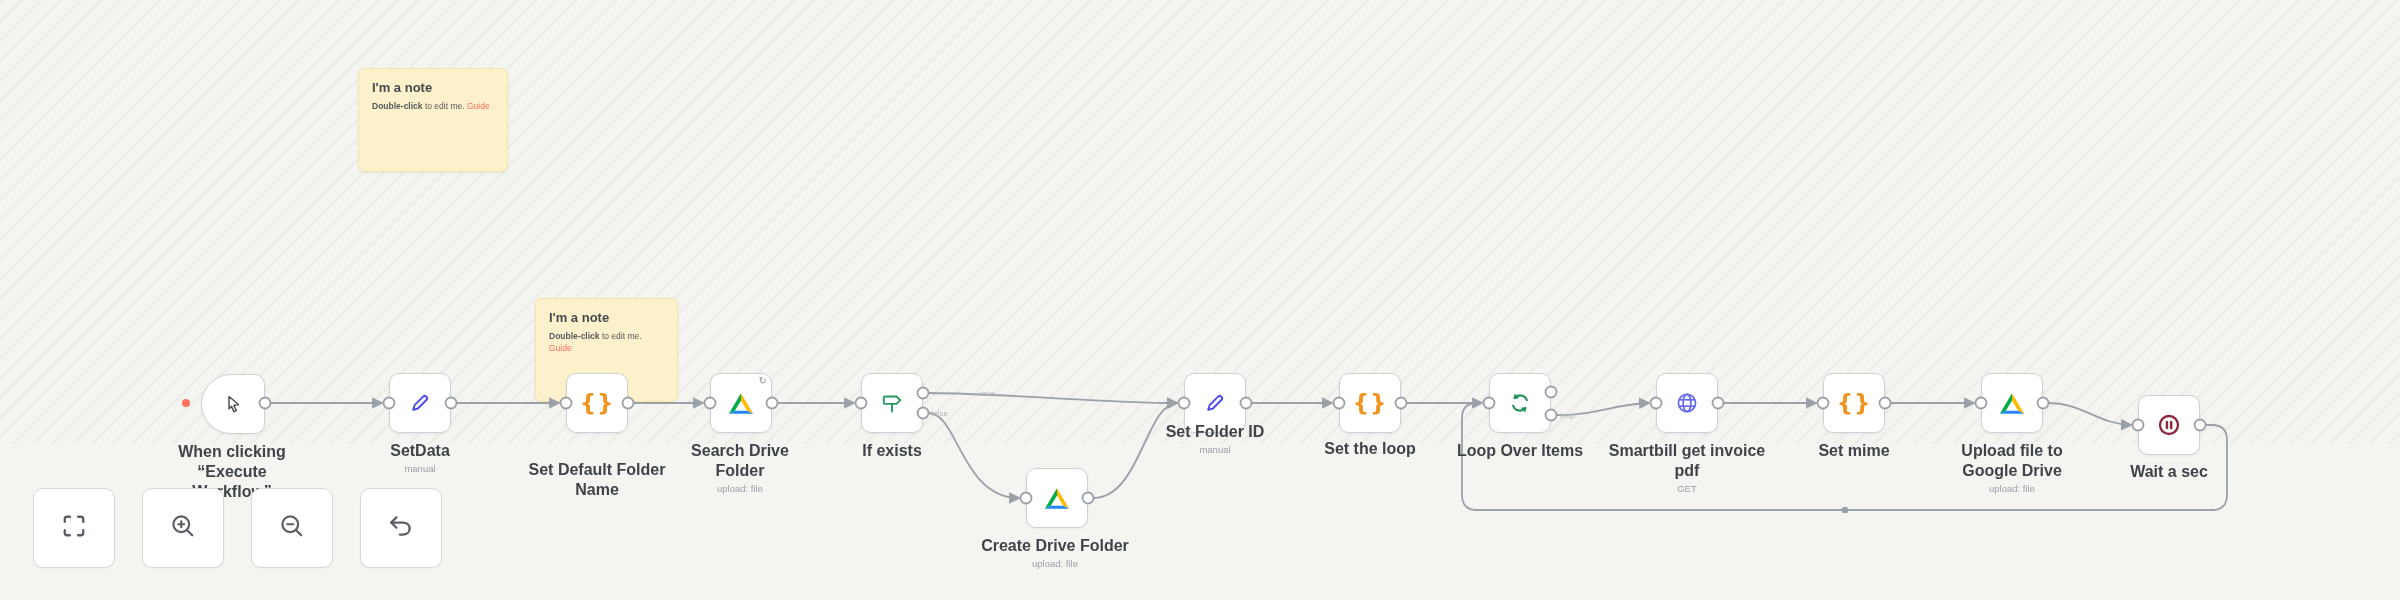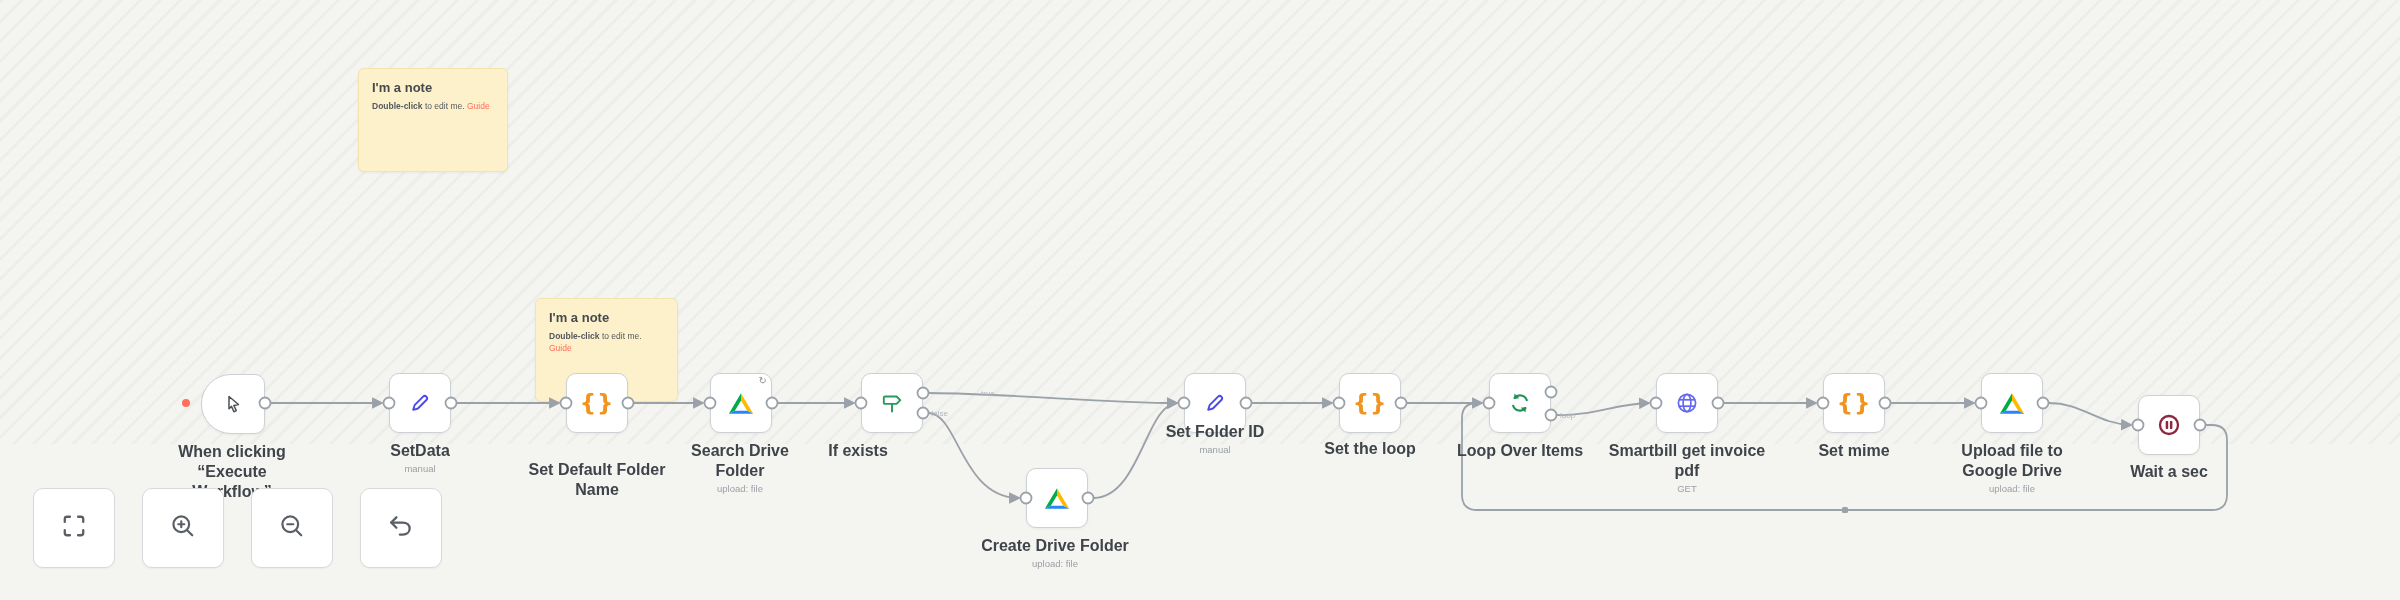--- a/index.html
+++ b/index.html
@@ -222,21 +222,21 @@
       <div class="s">manual</div>
   </div>
   <div class="nlabel" style="left:512px; top:441px; width:170px;margin-top:19px;">
     <div class="t">Set Default Folder Name</div>
       <div class="s"></div>
   </div>
   <div class="nlabel" style="left:665px; top:441px;">
     <div class="t">Search Drive Folder</div>
       <div class="s">upload: file</div>
   </div>
-  <div class="nlabel" style="left:783px; top:441px;">
+  <div class="nlabel" style="left:817px; top:441px;">
     <div class="t">If exists</div>
       <div class="s"></div>
   </div>
   <div class="nlabel" style="left:980px; top:536px;">
     <div class="t">Create Drive Folder</div>
       <div class="s">upload: file</div>
   </div>
   <div class="nlabel" style="left:1140px; top:422px;">
     <div class="t">Set Folder ID</div>
       <div class="s">manual</div>

